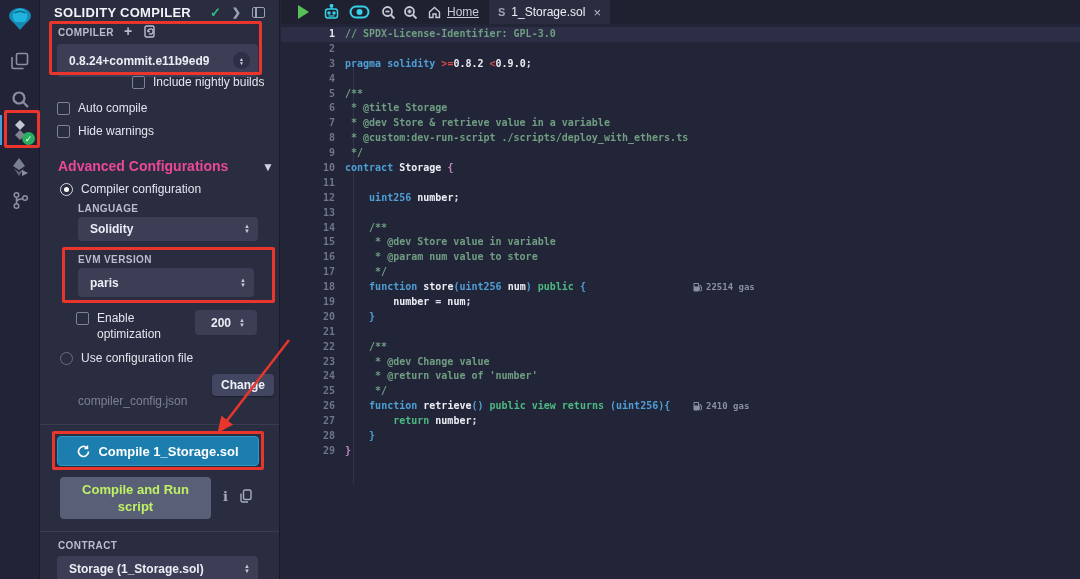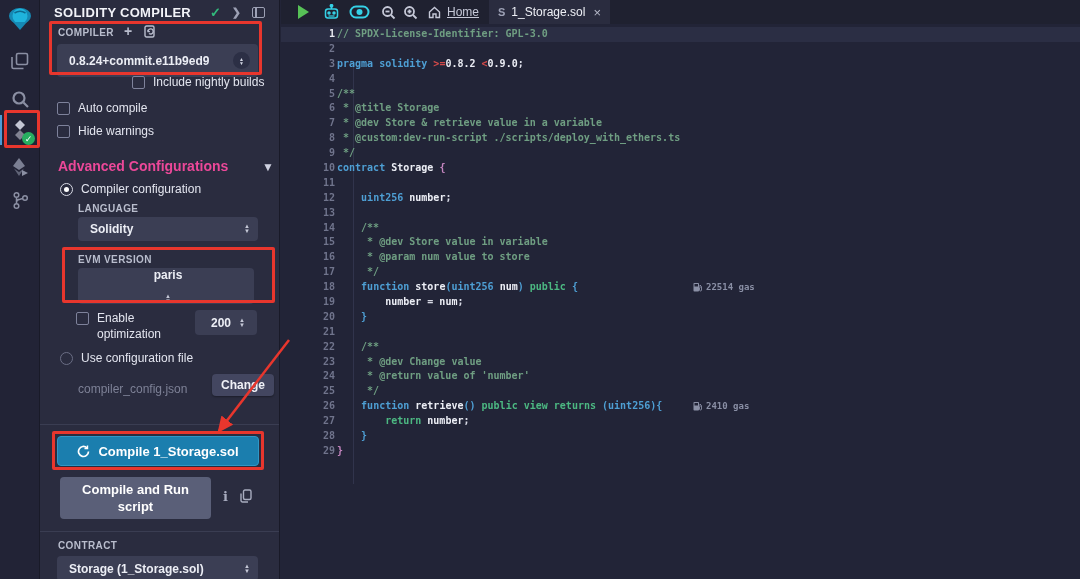--- a/index.html
+++ b/index.html
@@ -26,21 +26,21 @@
            align-items:center; padding:0 14px; }
   .panel-title { font-size:13px; font-weight:bold; color:#f2f3f8; letter-spacing:.3px; flex:1; }
   .hdr-icons { display:flex; align-items:center; gap:11px; }
   .check-green { color:#32ba7c; font-size:13px; font-weight:bold; }
   .chev { color:#9da1b5; font-size:11px; font-weight:bold; }
   .panel-pin { width:13px; height:11px; border:1.5px solid #9da1b5; border-radius:2px; position:relative; }
   .panel-pin::before { content:""; position:absolute; left:2px; top:0; bottom:0; width:1.5px; background:#9da1b5; }
 
   .sec-label { position:absolute; font-size:10px; font-weight:bold; color:#b9bdcd;
                letter-spacing:.4px; }
-  .muted { color:#7d8196; }
+  .muted { color:#7d8196;margin-top:12px; }
 
   .select { position:absolute; background:#3b3e54; border-radius:4px; display:flex;
             align-items:center; padding:0 8px 0 12px; color:#eceef5; font-weight:bold;
             font-size:12px; cursor:pointer; }
   .select .val { flex:1; white-space:nowrap; overflow:hidden; }
   .updown { display:flex; flex-direction:column; align-items:center; line-height:5px;
             font-size:6px; color:#c6c9d8; }
   .circle-stepper { width:17px; height:17px; border-radius:50%; background:#2c2f45;
             display:flex; flex-direction:column; align-items:center; justify-content:center;
             line-height:4px; font-size:5px; color:#d4d7e4; }
@@ -60,21 +60,21 @@
   .btn-change { position:absolute; background:#434660; border:none; border-radius:4px;
                 color:#f0f1f7; font-weight:bold; font-size:12px; padding:4px 9px;
                 font-family:inherit; cursor:pointer; box-shadow:0 1px 2px rgba(0,0,0,.35); }
   .divider { position:absolute; left:0; right:0; height:1px; background:#3a3d52; }
 
   .btn-compile { position:absolute; background:#1b7eae; border:1px solid #2f97c6;
                  border-radius:4px; color:#fff; font-weight:bold; font-size:13px;
                  display:flex; align-items:center; justify-content:center; gap:8px;
                  font-family:inherit; cursor:pointer; }
   .btn-run { position:absolute; background:#5a5f78; border:none; border-radius:4px;
-             color:#ffffff; font-weight:bold; font-size:13px; line-height:17px;
+             color:#bef264; font-weight:bold; font-size:13px; line-height:17px;
              font-family:inherit; cursor:pointer; padding:4px 14px; text-align:center; }
   .mini-ic { position:absolute; color:#a8acbf; }
 
   
   .editor { position:absolute; left:281px; top:0; right:0; height:579px; background:#222437; }
   .tabbar { position:absolute; left:0; top:0; right:0; height:24px; background:#1f2130;
             display:flex; align-items:center; }
   .tb-ic { position:absolute; top:0; height:24px; display:flex; align-items:center;
            justify-content:center; cursor:pointer; }
   .play { width:0; height:0; border-left:11px solid #57c157; border-top:7px solid transparent;
@@ -85,21 +85,21 @@
   .tab .sol-s { color:#9da1b5; font-weight:bold; font-size:11px; }
   .tab .close { color:#b6b9c9; font-size:13px; margin-left:2px; }
 
   .code-area { position:absolute; left:0; top:24px; right:0; bottom:0; padding-top:3px;
                font-family:"DejaVu Sans Mono", monospace; font-size:10px; font-weight:bold; }
   .code-row { position:relative; height:14.9px; line-height:14.9px; white-space:pre; }
   .code-row.active { background:#2b2e44; }
   .ln { display:inline-block; width:54px; text-align:right; color:#70748c; font-size:10px;
         vertical-align:top; }
   .code-row.active .ln { color:#e8e9f0; }
-  .code { display:inline-block; margin-left:2px; vertical-align:top; }
+  .code { display:inline-block; margin-left:10px; vertical-align:top; }
   .guide { position:absolute; left:72px; top:40px; height:420px; width:1px; background:#31344c; }
 
   .tk-cmt { color:#6f9e82; } .tk-kw { color:#4e9fd4; } .tk-kw2 { color:#4cb882; }
   .tk-op { color:#d14949; } .tk-num { color:#eceef5; } .tk-pl { color:#d8dae5; }
   .tk-bold { color:#eceef5; } .tk-brace { color:#c586c0; } .tk-paren { color:#4e9fd4; }
 
   .gas { position:absolute; left:412px; top:2px; display:flex; align-items:center; gap:4px;
          color:#8a8fa5; font-size:9px; font-weight:bold; line-height:10px; }
 
   
@@ -211,21 +211,21 @@
     <span class="sec-label" style="top:203px; left:38px;">LANGUAGE</span>
     <div class="select" style="top:217px; left:38px; width:180px; height:24px;">
       <span class="val">Solidity</span>
       <span class="updown">
           <span>▲</span>
           <span>▼</span>
         </span>
     </div>
 
     <span class="sec-label" style="top:254px; left:38px;">EVM VERSION</span>
-    <div class="select" style="top:268px; left:38px; width:176px; height:36px;flex-direction:column;">
+    <div class="select" style="top:268px; left:38px; width:176px; height:29px;">
       <span class="val">paris</span>
       <span class="updown">
           <span>▲</span>
           <span>▼</span>
         </span>
     </div>
 
     <div class="cb-row" style="top:310px; left:36px; align-items:flex-start;">
       <span class="checkbox" style="margin-top:2px;"></span>
       <span style="width:84px; line-height:16px;">Enable optimization</span>

